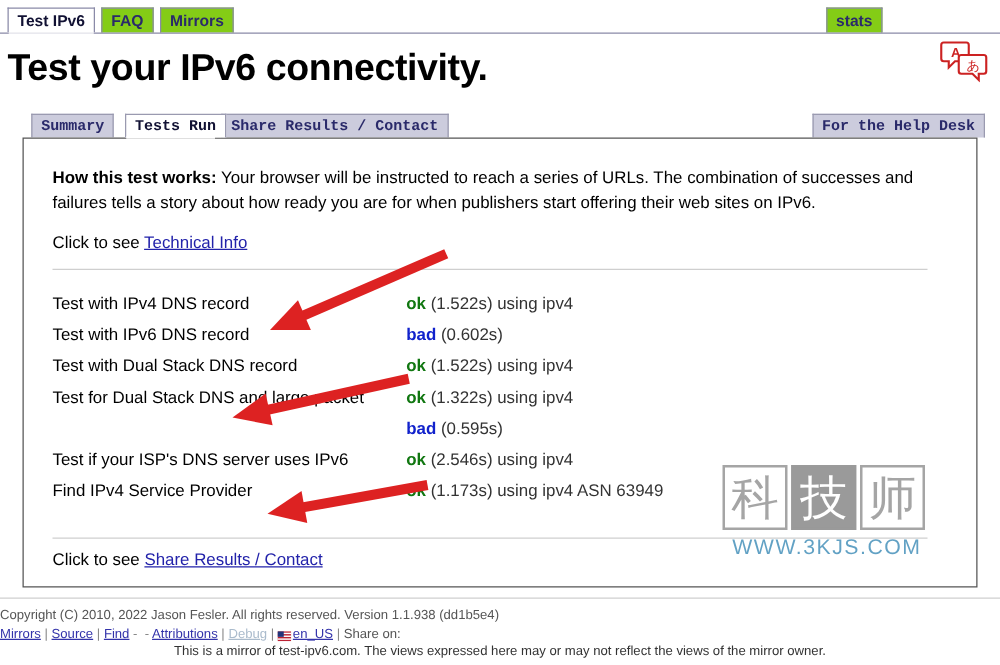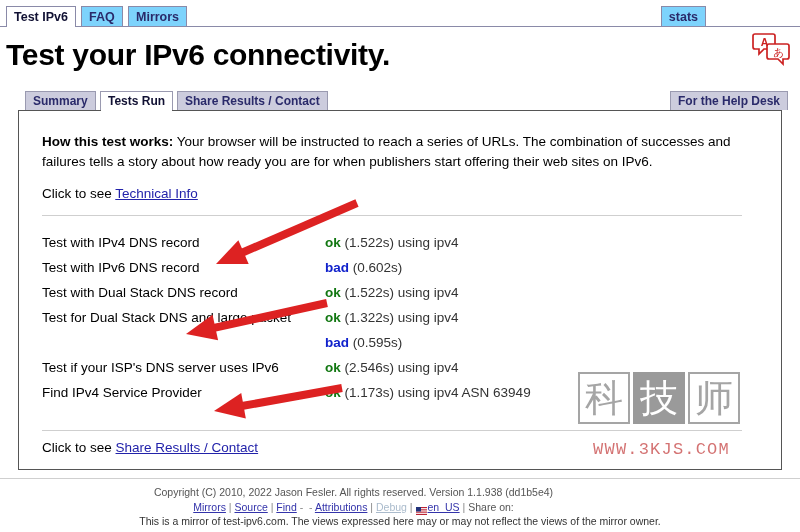--- a/index.html
+++ b/index.html
@@ -8,21 +8,21 @@
     font-family:"Liberation Sans","DejaVu Sans",sans-serif;
     color:#000;position:relative;
   }
   
   .outer-tabs{position:absolute;left:0;top:6px;width:712px;height:22px;}
   .otab{
     position:absolute;top:0;height:20px;line-height:20px;
     font-size:12.5px;font-weight:bold;color:#2a2a6a;
     border:1px solid #8a8aa8;border-bottom:none;
     padding:0 7px;box-sizing:border-box;white-space:nowrap;
-    background:#7dd3fc;
+    background:#84cc16;
   }
   .otab.active{background:#ffffff;color:#111133;border-color:#8a8aa8;z-index:3;}
   .otab-rule{position:absolute;left:0;top:26px;width:800px;height:1px;background:#8a8aa8;}
   .otab-rule-gapA{position:absolute;top:26px;height:1px;background:#ffffff;z-index:4;}
   #otab-stats{right:6px;}
 
   
   .headline{
     position:absolute;left:6px;top:38px;
     font-size:30px;font-weight:bold;letter-spacing:-0.3px;color:#000;
@@ -31,21 +31,21 @@
 
   
   .translate-icon{position:absolute;left:752px;top:30px;width:40px;height:36px;}
 
   
   .inner-tabs{position:absolute;left:0;top:91px;width:800px;height:21px;}
   .itab{
     position:absolute;top:0;height:19px;line-height:19px;
     font-size:12px;font-weight:bold;color:#2a2a6a;
     border:1px solid #9a9ab0;border-bottom:none;
-    padding:0 7px;box-sizing:border-box;white-space:nowrap;background:#ccccdd;
+    padding:0 7px;box-sizing:border-box;white-space:nowrap;background:#ccccdd;font-family:Liberation Mono, monospace;
   }
   .itab.active{background:#ffffff;color:#111133;z-index:3;}
   #itab-helpdesk{right:12px;}
 
   
   .panel{
     position:absolute;left:18px;top:110px;width:764px;height:360px;
     border:1px solid #555;box-sizing:border-box;background:#fff;
   }
   .panel-mask{position:absolute;left:19px;top:109px;height:2px;background:#fff;z-index:5;}
@@ -81,28 +81,28 @@
   
   .watermark{position:absolute;left:578px;top:372px;width:176px;height:82px;opacity:.62;}
   .wm-boxes{display:flex;gap:3px;}
   .wm-box{
     width:52px;height:52px;border:2px solid #6f6f6f;box-sizing:border-box;
     font-family:"DejaVu Sans",sans-serif;font-size:38px;line-height:48px;text-align:center;
     color:#6f6f6f;background:#fff;
   }
   .wm-box.filled{background:#5d5d5d;color:#ffffff;border-color:#5d5d5d;}
   .wm-url{
-    margin-top:16px;text-align:center;width:167px;
-    font-size:17px;letter-spacing:1.2px;color:#b91c1c;
-    font-family:Liberation Mono, monospace;
+    margin-top:4px;text-align:center;width:167px;
+    font-size:17px;letter-spacing:1.2px;color:#0369a1;
+    font-family:Liberation Sans, sans-serif;
   }
 
   
   .foot-rule{position:absolute;left:0;top:478px;width:800px;height:1px;background:#cfcfcf;}
-  .footer{position:absolute;left:0;top:485px;width:707px;text-align:center;
+  .footer{position:absolute;left:0;top:485px;width:707px;text-align:left;
     font-size:10.5px;line-height:15px;color:#555;}
   .footer a{color:#3333aa;text-decoration:underline;}
   .footer .sep{color:#888;}
   .footer .disabled{color:#aabbcc;text-decoration:underline;}
   .flag{display:inline-block;width:11px;height:8px;vertical-align:middle;margin-right:1px;}
   .mirror-note{position:absolute;left:0;top:515px;width:800px;text-align:center;
     font-size:10.5px;color:#333;}
 </style>
 </head>
 <body>

